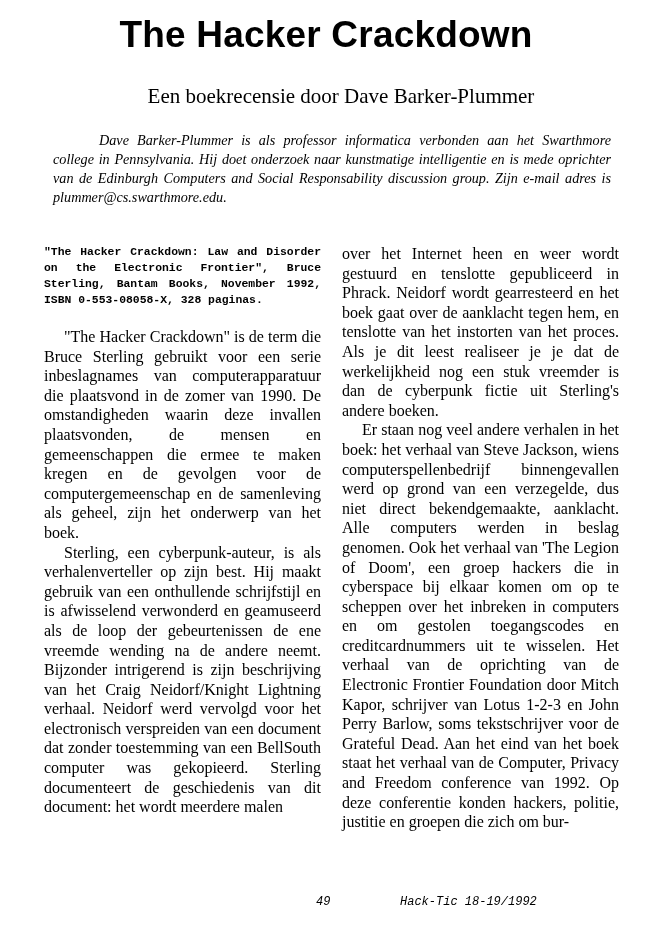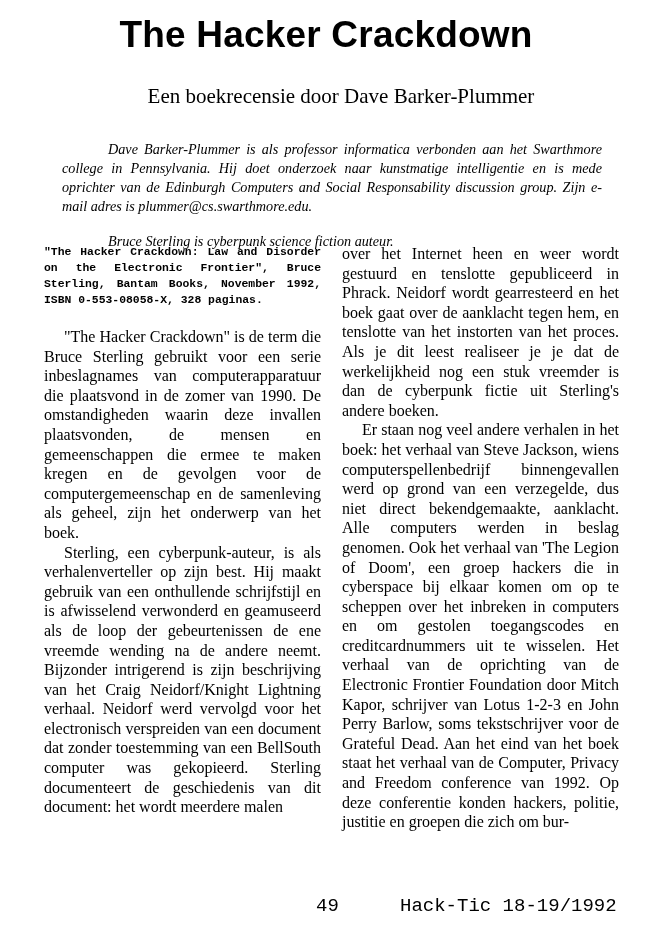--- a/index.html
+++ b/index.html
@@ -10,52 +10,51 @@
   }
   .subtitle {
     position: absolute; left: 15px; top: 84px; width: 652px; text-align: center;
     font-family: "Liberation Serif", serif; font-size: 21px;
   }
   .intro {
     position: absolute; left: 46px; top: 124px; width: 572px;
     font-family: "Liberation Serif", serif; font-style: italic; font-size: 14.2px; line-height: 19px;
     text-align: justify;
   }
-  .intro p { margin: 16px; text-indent: 46px; }
+  .intro p { margin: 7px; text-indent: 46px; }
   .intro p.second { margin-top: 14px; }
   .columns {
     position: absolute; left: 44px; top: 244px; width: 580px;
   }
   .col { position: absolute; top: 0; width: 277px; }
   .col.left { left: 0; }
   .col.right { left: 298px; }
   .biblio {
     font-family: "Liberation Mono", monospace; font-weight: bold; font-size: 11.4px; line-height: 16px;
     text-align: justify; margin: 0 0 19px 0;
   }
   .body-text {
     font-family: "Liberation Serif", serif; font-size: 16px; line-height: 19.6px; text-align: justify;
     margin: 0;
   }
   .body-text.indent { text-indent: 20px; }
   .footer {
-    position: absolute; top: 895px; font-family: "Liberation Mono", monospace; font-size: 19px;
+    position: absolute; top: 895px; font-family: "Liberation Mono", monospace; font-size: 12px; font-style: italic;
   }
   .page-no { left: 316px; }
   .pub { left: 400px; }
 </style>
 </head>
 <body>
 
 <div class="title">The Hacker Crackdown</div>
 <div class="subtitle">Een boekrecensie door Dave Barker-Plummer</div>
 
 <div class="intro">
   <p>Dave Barker-Plummer is als professor informatica verbonden aan het Swarthmore college in Pennsylvania. Hij doet onderzoek naar kunstmatige intelligentie en is mede oprichter van de Edinburgh Computers and Social Responsability discussion group. Zijn e-mail adres is plummer@cs.swarthmore.edu.</p>
-  <p class="second">Bruce Sterling is cyberpunk science fiction auteur.</p>
 </div>
 
 <div class="columns">
   <div class="col left">
     <p class="biblio">"The Hacker Crackdown: Law and Disorder on the Electronic Frontier", Bruce Sterling, Bantam Books, November 1992, ISBN 0-553-08058-X, 328 paginas.</p>
     <p class="body-text indent">"The Hacker Crackdown" is de term die Bruce Sterling gebruikt voor een serie inbeslagnames van computerapparatuur die plaatsvond in de zomer van 1990. De omstandigheden waarin deze invallen plaatsvonden, de mensen en gemeenschappen die ermee te maken kregen en de gevolgen voor de computergemeenschap en de samenleving als geheel, zijn het onderwerp van het boek.</p>
     <p class="body-text indent">Sterling, een cyberpunk-auteur, is als verhalenverteller op zijn best. Hij maakt gebruik van een onthullende schrijfstijl en is afwisselend verwonderd en geamuseerd als de loop der gebeurtenissen de ene vreemde wending na de andere neemt. Bijzonder intrigerend is zijn beschrijving van het Craig Neidorf/Knight Lightning verhaal. Neidorf werd vervolgd voor het electronisch verspreiden van een document dat zonder toestemming van een BellSouth computer was gekopieerd. Sterling documenteert de geschiedenis van dit document: het wordt meerdere malen</p>
   </div>
   <div class="col right">
     <p class="body-text">over het Internet heen en weer wordt gestuurd en tenslotte gepubliceerd in Phrack. Neidorf wordt gearresteerd en het boek gaat over de aanklacht tegen hem, en tenslotte van het instorten van het proces. Als je dit leest realiseer je je dat de werkelijkheid nog een stuk vreemder is dan de cyberpunk fictie uit Sterling's andere boeken.</p>

